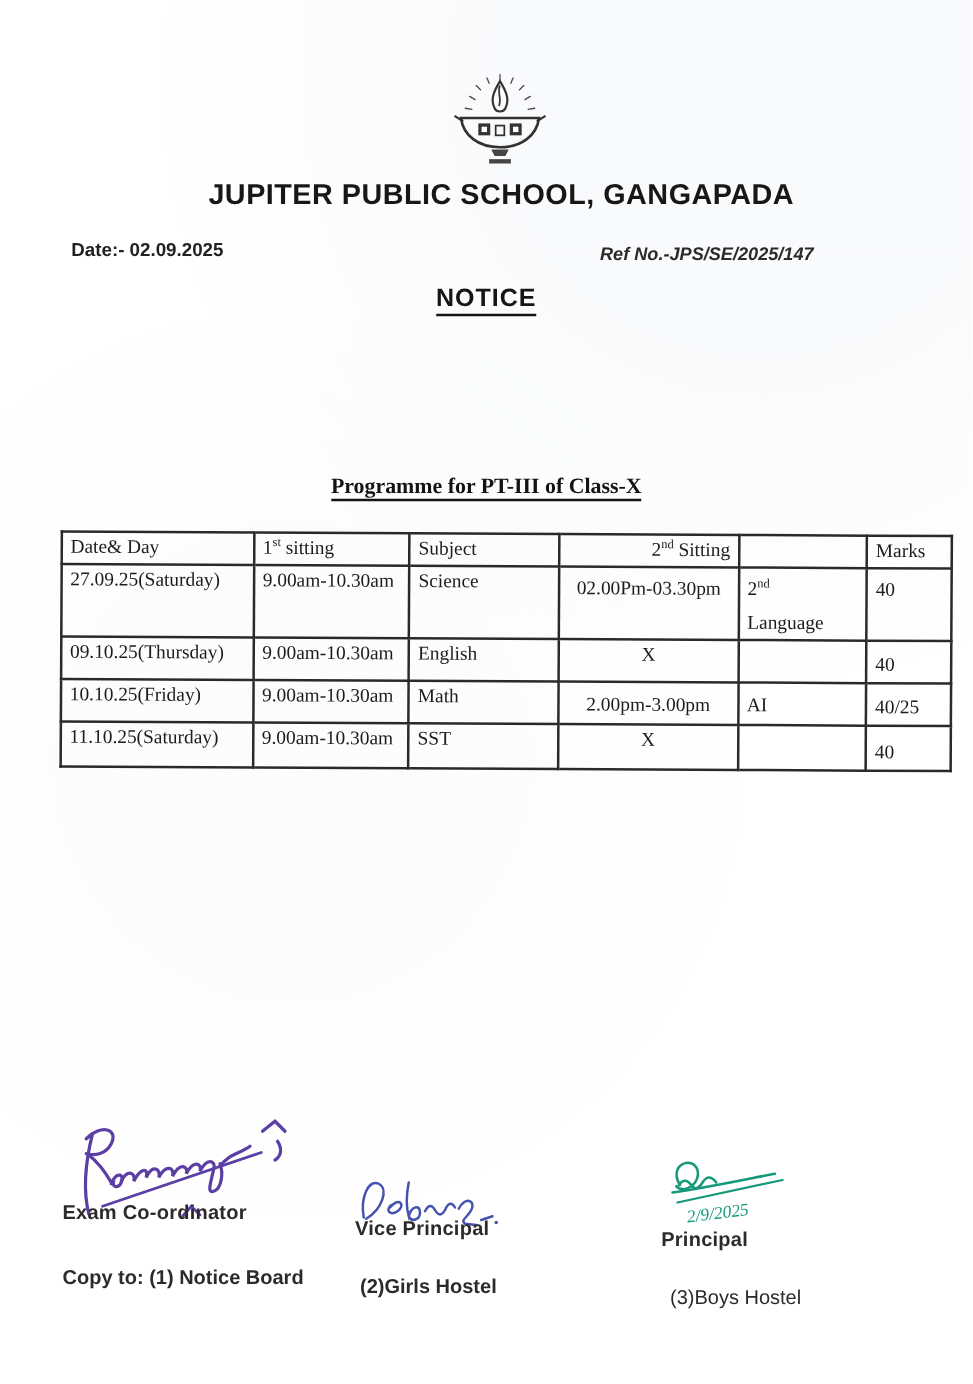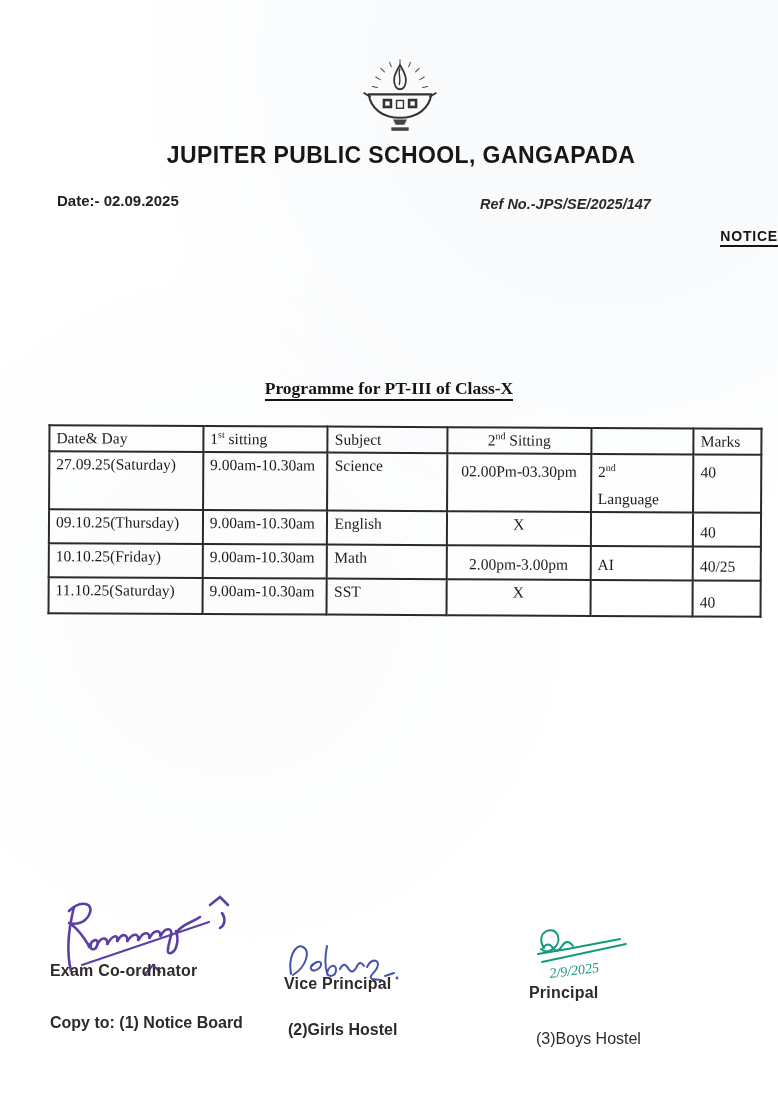--- a/index.html
+++ b/index.html
@@ -23,22 +23,22 @@
   .school-title{
     left:0;top:142px;width:100%;
     text-align:center;
     font-weight:bold;font-size:23px;letter-spacing:0.4px;
     color:#171717;
     padding-left:12px;
   }
   .meta-date{left:57px;top:192px;font-weight:bold;font-size:15px;color:#222;}
   .meta-ref{left:480px;top:196px;width:262px;font-weight:bold;font-style:italic;font-size:14.5px;color:#2a2a2a;}
   .notice-title{
-    left:0;top:228px;width:100%;text-align:right;
-    font-weight:bold;font-size:14px;letter-spacing:0.8px;
+    left:0;top:228px;width:100%;text-align:center;
+    font-weight:bold;font-size:20px;letter-spacing:0.8px;
     color:#151515;
   }
   .notice-title span{border-bottom:2.5px solid #151515;padding-bottom:1px;}
 
   
   .intro{
     left:57px;top:263px;width:706px;
     font-family:"Liberation Serif", serif;
     font-size:17.5px;line-height:26.5px;
     text-align:justify;color:#161616;
@@ -135,21 +135,21 @@
   <div class="abs notice-title"><span>NOTICE</span></div>
 
   <div class="abs programme-heading"><span>Programme for PT-III  of Class-X</span></div>
 
   <table class="abs exam-table">
     <tbody>
       <tr class="r-head">
         <td class="c-date">Date&amp; Day</td>
         <td class="c-sit1"><span>1</span><sup class="ord">st</sup><span> sitting</span></td>
         <td class="c-subj">Subject</td>
-        <td class="c-sit2" style="text-align:center"><span>2</span><sup class="ord">nd</sup><span> Sitting</span></td>
+        <td class="c-sit2" style="text-align:right"><span>2</span><sup class="ord">nd</sup><span> Sitting</span></td>
         <td class="c-lang"></td>
         <td class="c-marks hd-marks">Marks</td>
       </tr>
 
       <tr class="r-1">
         <td class="c-date">27.09.25(Saturday)</td>
         <td class="c-sit1">9.00am-10.30am</td>
         <td class="c-subj">Science</td>
         <td class="c-sit2" style="padding-top:8px">02.00Pm-03.30pm</td>
         <td class="c-lang" style="padding-top:8px"><span>2</span><sup class="ord">nd</sup><span class="lang-rest">Language</span></td>

